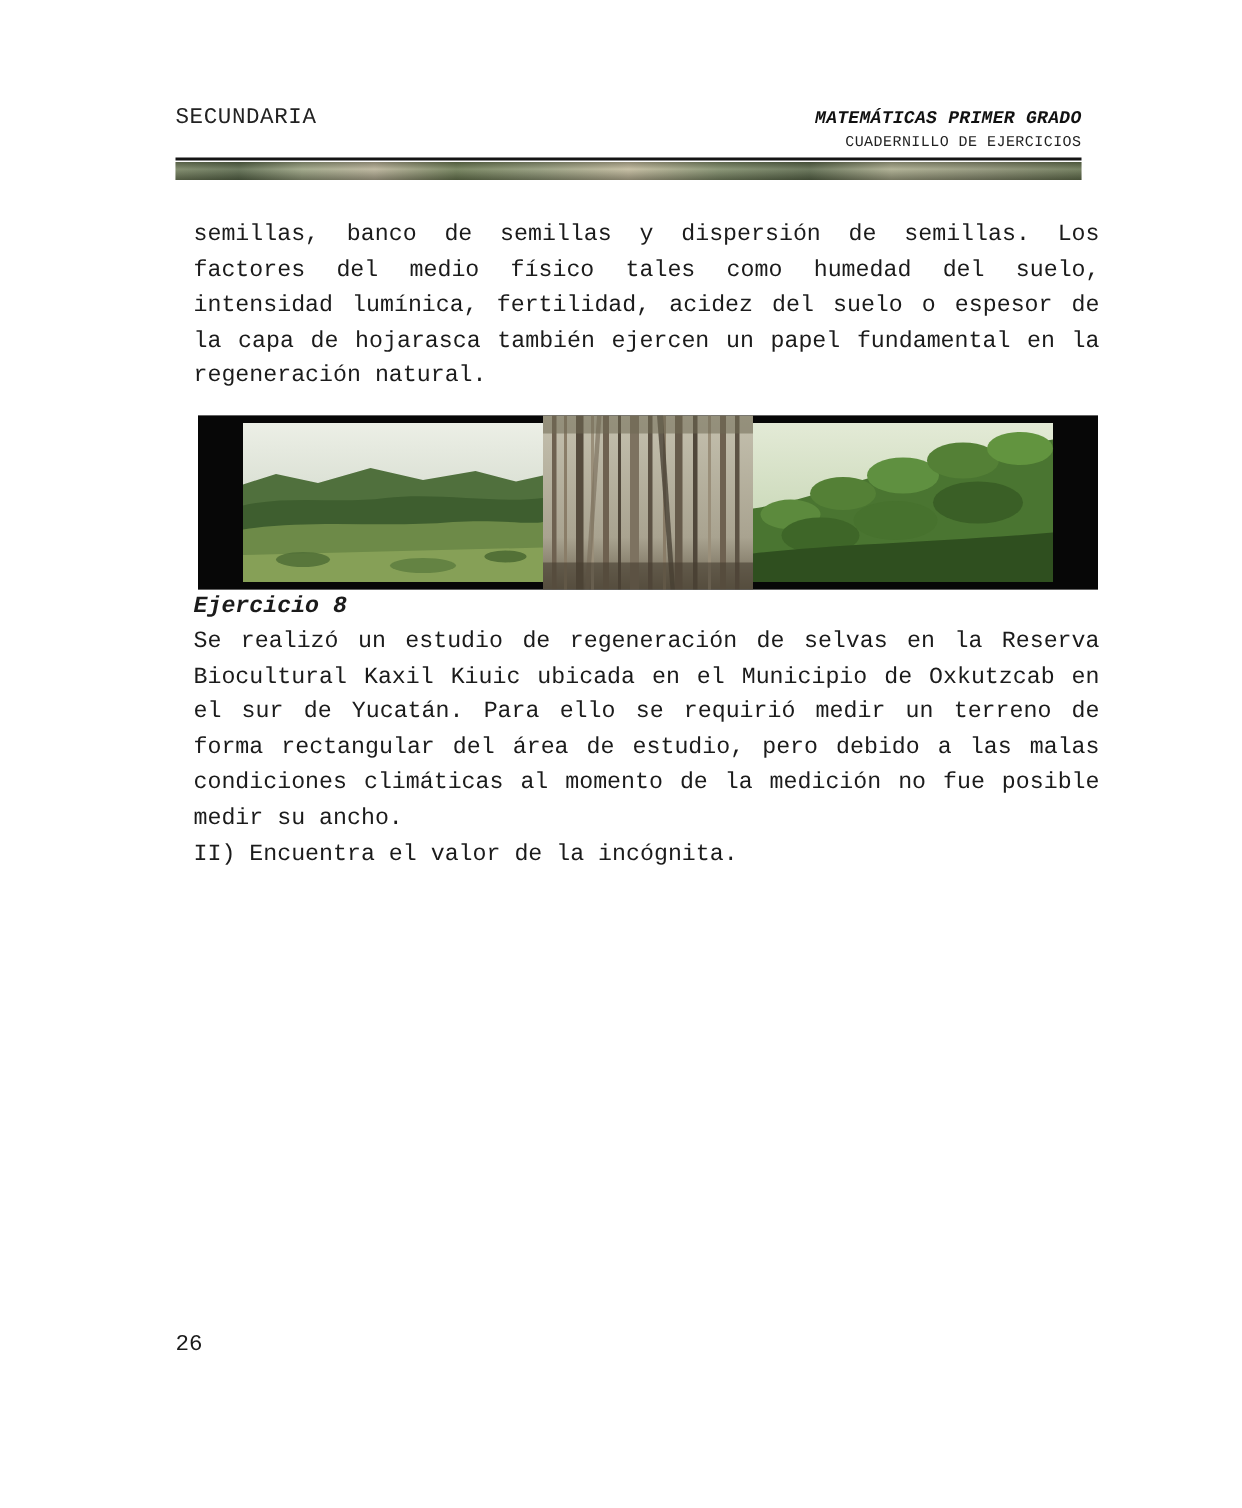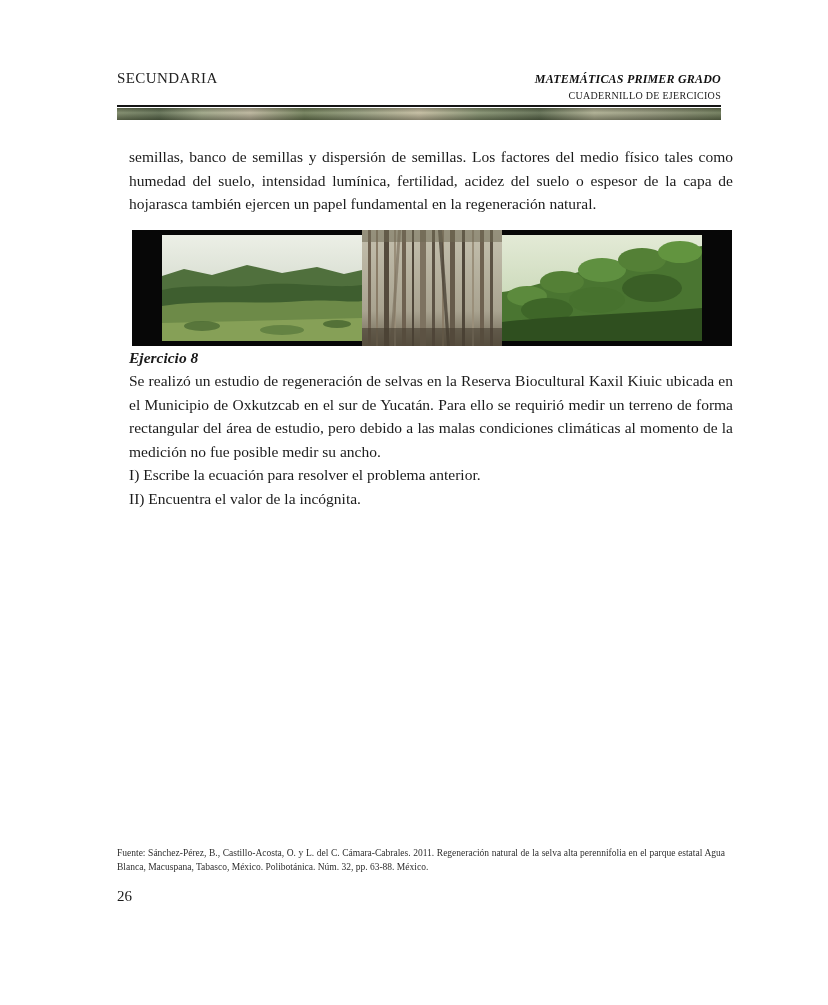--- a/index.html
+++ b/index.html
@@ -1,20 +1,20 @@
 <!DOCTYPE html>
 <html><head>
 <meta charset="utf-8">
 <style>
   html,body { margin:0; padding:0; background:#ffffff; }
   .page {
     position:relative;
     width:828px; height:1005px;
     background:#ffffff;
-    font-family:Liberation Serif, serif;
+    font-family:Liberation Mono, monospace;
     color:#1b1b1b;
     overflow:hidden;
   }
 
   
   .header { position:absolute; top:70px; left:117px; width:604px; }
   .header-row { display:flex; justify-content:space-between; align-items:baseline; }
   .header-left { font-size:15px; letter-spacing:0.4px; color:#222; }
   .header-title { font-size:12px; font-weight:bold; font-style:italic; color:#111; letter-spacing:0.2px; }
   .header-subtitle { text-align:right; font-size:10px; color:#222; margin-top:3px; letter-spacing:0.3px; }
@@ -153,22 +153,20 @@
           <path d="M370,92 C420,86 500,84 570,78 L570,111 L370,111 Z" fill="#2f4f1f"></path>
         </g>
       </svg>
     </div>
 
     <p class="body-text exercise-heading">Ejercicio 8</p>
 
     <p class="body-text para-gap">Se realizó un estudio de regeneración de selvas en la Reserva Biocultural Kaxil Kiuic ubicada en el Municipio de Oxkutzcab en el sur de Yucatán. Para ello se requirió medir un terreno de forma rectangular del área de estudio, pero debido a las malas condiciones climáticas al momento de la medición no fue posible medir su ancho.</p>
 
 
-    <p class="body-text item-gap">I) Escribe la ecuación para resolver el problema anterior.</p>
 
     <p class="body-text item-gap">II) Encuentra el valor de la incógnita.</p>
 
   </div>
 
-  <div class="source-note">Fuente: Sánchez-Pérez, B., Castillo-Acosta, O. y L. del C. Cámara-Cabrales. 2011. Regeneración natural de la selva alta perennifolia en el parque estatal Agua Blanca, Macuspana, Tabasco, México. Polibotánica. Núm. 32, pp. 63-88. México.</div>
   <div class="page-number">26</div>
 
 </div>
 
 </body></html>

